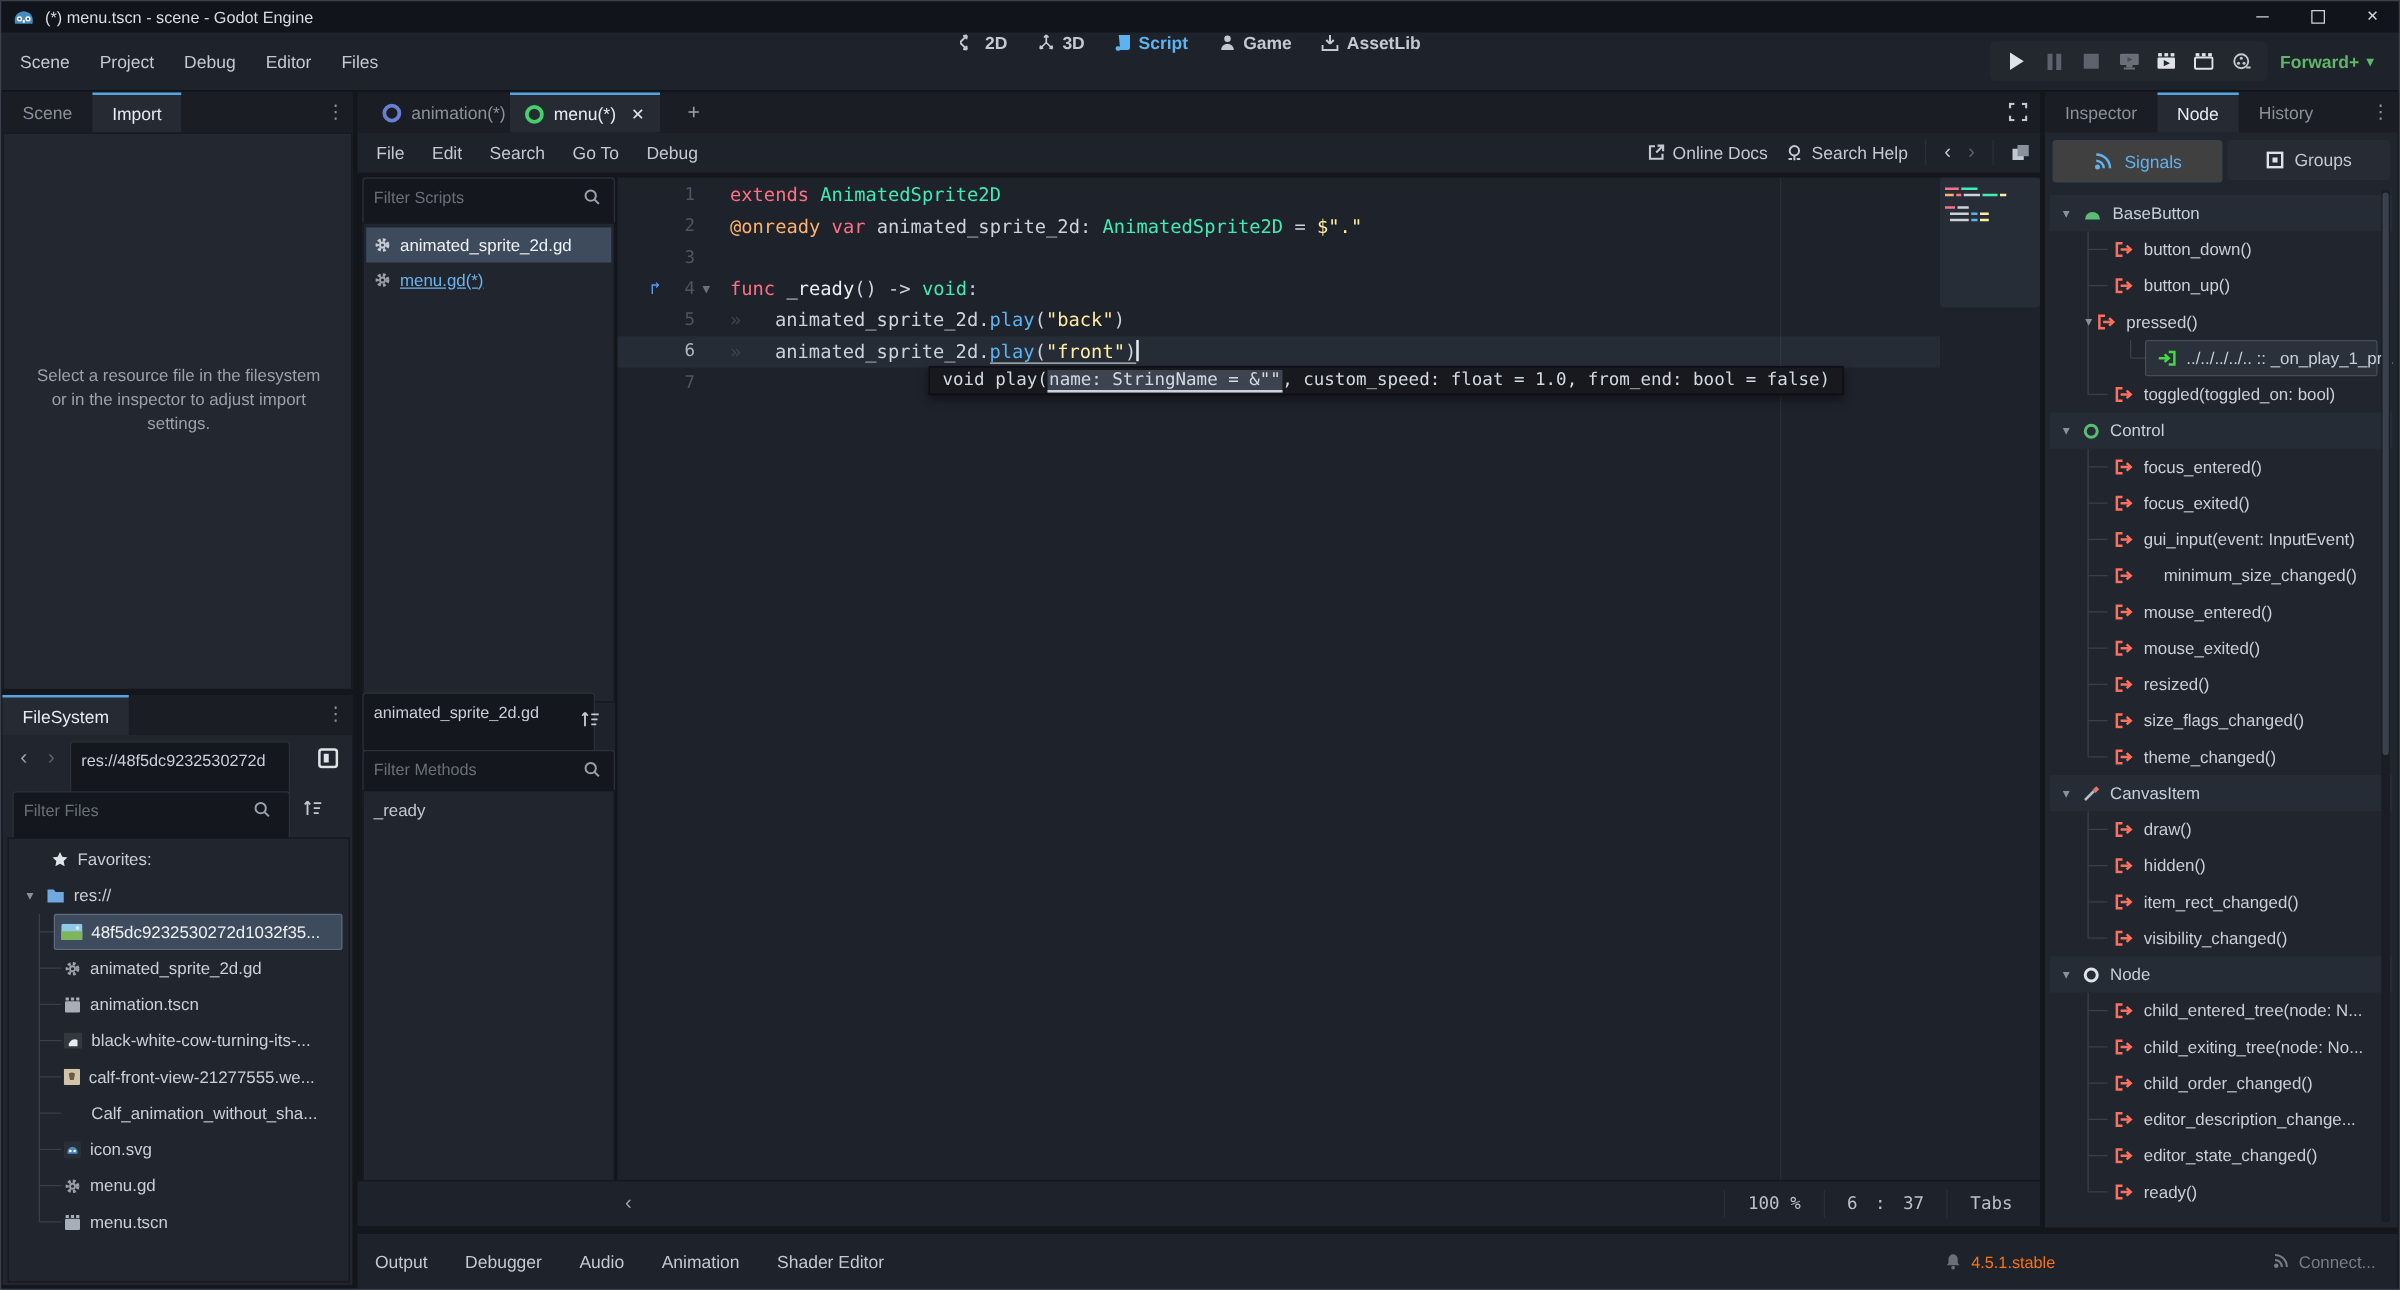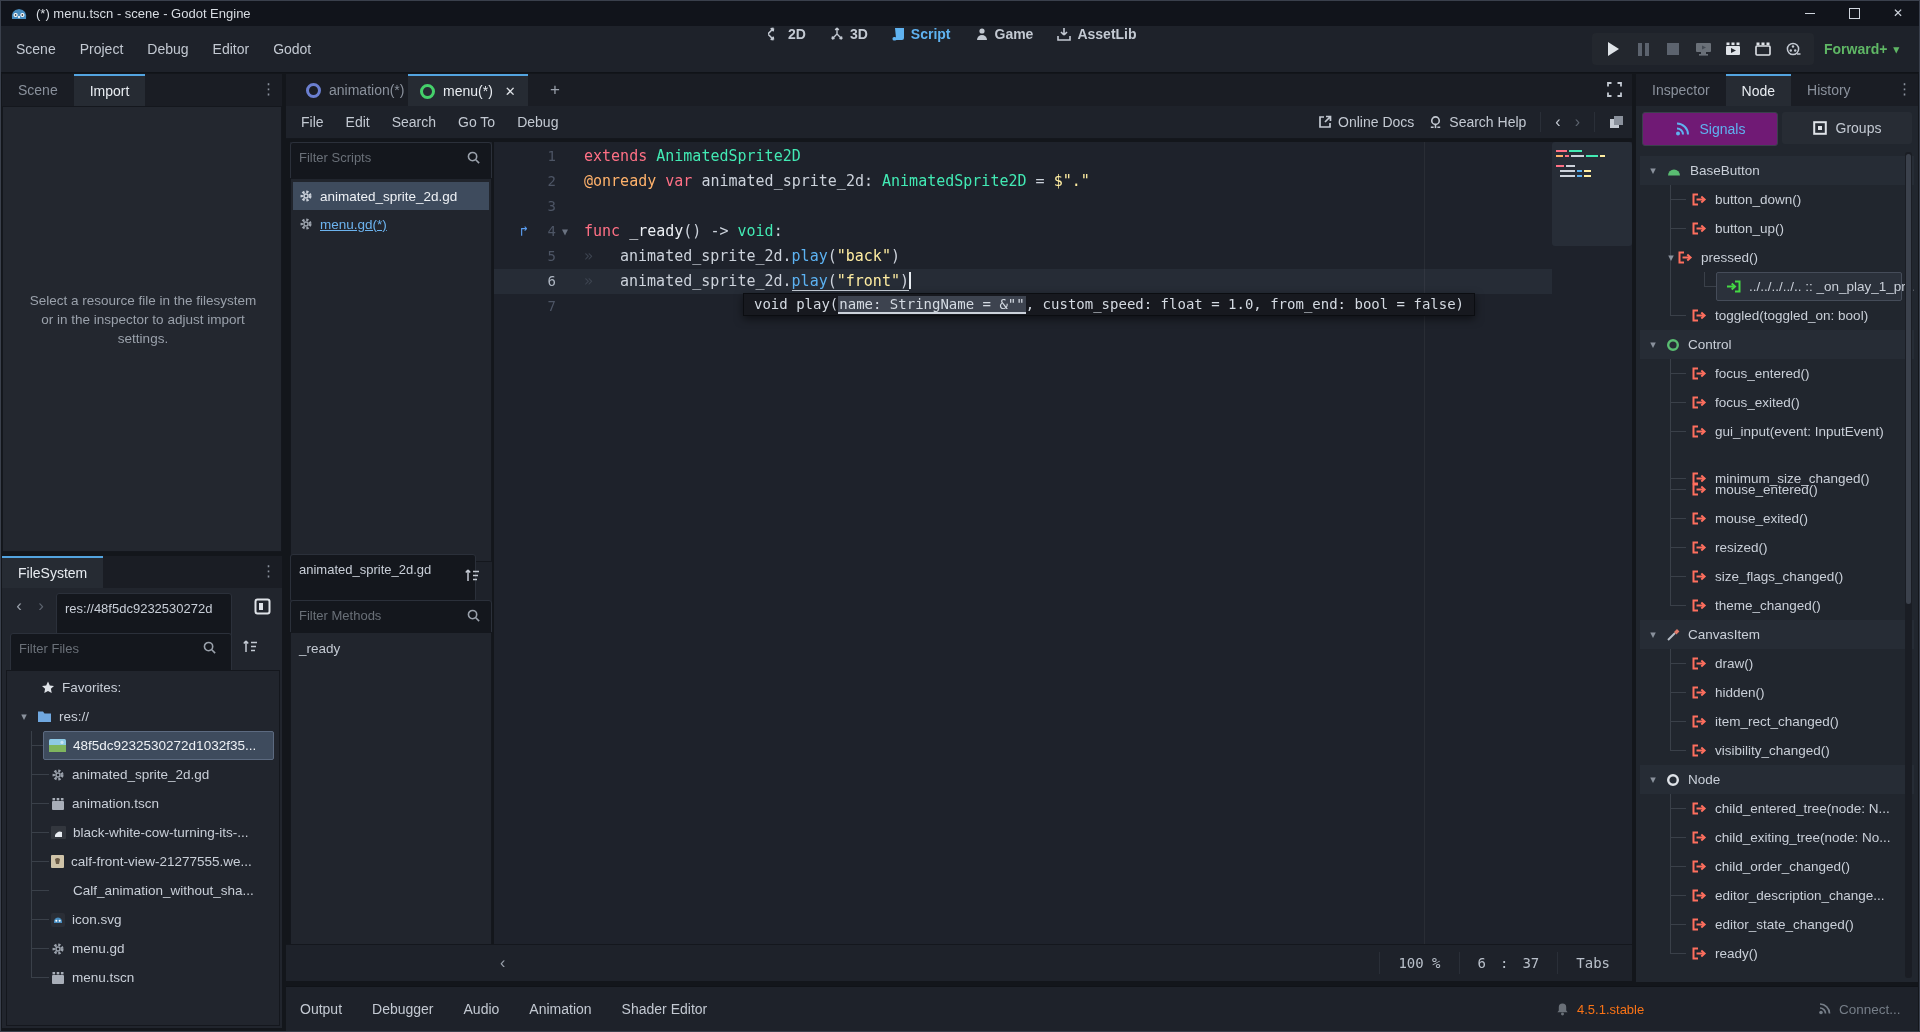--- a/index.html
+++ b/index.html
@@ -124,21 +124,21 @@
   .cs-right{position:absolute;right:4px;top:0;height:36px;display:flex;align-items:center;
             font-family:"DejaVu Sans Mono",monospace;font-size:14px;color:#b9c0ca;}
   .cs-right .seg{padding:0 18px;display:flex;align-items:center;gap:14px;}
   .cs-right .vsep{height:22px;}
 
   
   #node-dock{left:1636px;top:74px;width:282px;height:908px;background:#21262e;}
   .nd-btnrow{position:absolute;left:0;top:38px;width:100%;height:34px;}
   .nd-btn{position:absolute;top:0;height:32px;display:flex;align-items:center;justify-content:center;gap:9px;
           border-radius:3px;font-size:14px;color:#c3c9d2;background:#272c34;}
-  .nd-btn.pressed{background:#701a75;border:1px solid #3a404c;color:#5fb2f0;}
+  .nd-btn.pressed{background:#404040;border:1px solid #3a404c;color:#5fb2f0;}
   .nd-tree{position:absolute;left:4px;top:78px;width:274px;height:826px;background:#21262e;overflow:hidden;}
   .nd-row{position:absolute;left:0;width:100%;height:29px;display:flex;align-items:center;font-size:13.5px;color:#c9cfd8;}
   .nd-row.cls-row{background:#262c35;}
   .nd-row .lbl{margin-left:8px;white-space:nowrap;}
   .sig-stub::before{content:"";position:absolute;left:30px;width:16px;border-top:1px solid #3a4049;top:14px;}
   .conn-stub::before{content:"";position:absolute;left:64px;width:16px;border-top:1px solid #3a4049;top:14px;}
   .conn-box{position:absolute;left:76px;right:12px;height:27px;background:#2b313b;border:1px solid #454c59;border-radius:2px;}
   .nd-scroll{position:absolute;right:2px;top:0;width:7px;height:826px;background:#1a1d24;border-radius:3px;}
   .nd-thumb{position:absolute;left:1px;top:2px;width:5px;height:450px;background:#3b414c;border-radius:3px;}
 
@@ -176,21 +176,21 @@
     <span class="win-btn">✕</span>
   </div>
 </div>
 
 <div class="topbar">
   <div class="main-menus">
     <span class="mitem">Scene</span>
     <span class="mitem">Project</span>
     <span class="mitem">Debug</span>
     <span class="mitem">Editor</span>
-    <span class="mitem">Godot</span>
+    <span class="mitem">Files</span>
   </div>
   <div class="workspaces">
     <span class="ws">
       <span class="ic">
           <svg width="14" height="14" viewBox="0 0 14 14">
             <path d="M2 12 V4 M2 4 l-1.8 2.5 M2 4 l1.8 2.5 M2 12 H10 M10 12 l-2.5 -1.8 M10 12 l-2.5 1.8" stroke="#c3c9d2" stroke-width="1.5" fill="none" transform="rotate(45 7 7)"></path>
           </svg>
         </span>
       <span>2D</span>
     </span>
@@ -748,21 +748,21 @@
     <div class="nd-row sig-stub" style="top:265px;">
         <span class="ic" style="margin-left:52px;">
           <svg width="15" height="13" viewBox="0 0 15 13">
             <path d="M6 1.5 H1.5 V11.5 H6" fill="none" stroke="#ff6f5e" stroke-width="2"></path>
             <path d="M4.5 6.5 H11.5" stroke="#ff6f5e" stroke-width="2"></path>
             <path d="M9.3 3.5 L12.6 6.5 9.3 9.5" fill="none" stroke="#ff6f5e" stroke-width="2"></path>
           </svg>
         </span>
         <span class="lbl">gui_input(event: InputEvent)</span>
       </div>
-    <div class="nd-row sig-stub" style="top:312px;">
+    <div class="nd-row sig-stub" style="top:294px;gap:16px;">
         <span class="ic" style="margin-left:52px;">
           <svg width="15" height="13" viewBox="0 0 15 13">
             <path d="M6 1.5 H1.5 V11.5 H6" fill="none" stroke="#ff6f5e" stroke-width="2"></path>
             <path d="M4.5 6.5 H11.5" stroke="#ff6f5e" stroke-width="2"></path>
             <path d="M9.3 3.5 L12.6 6.5 9.3 9.5" fill="none" stroke="#ff6f5e" stroke-width="2"></path>
           </svg>
         </span>
         <span class="lbl">minimum_size_changed()</span>
       </div>
     <div class="nd-row sig-stub" style="top:323px;">

